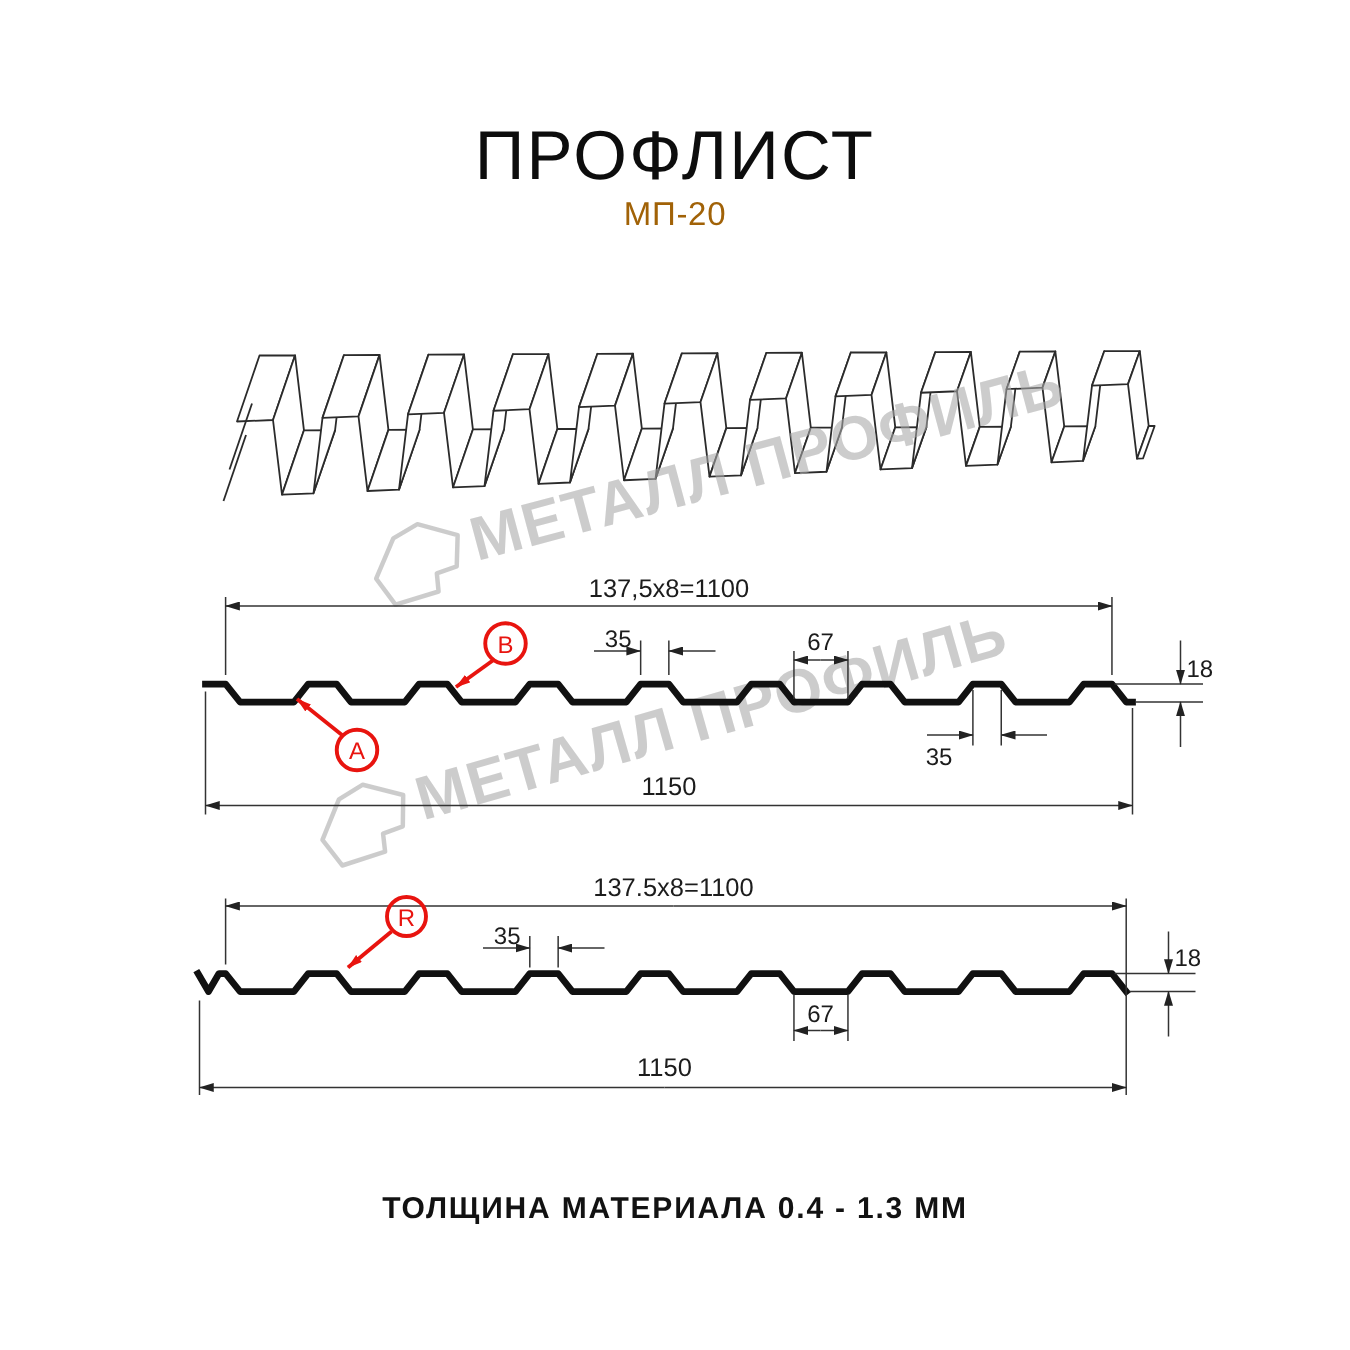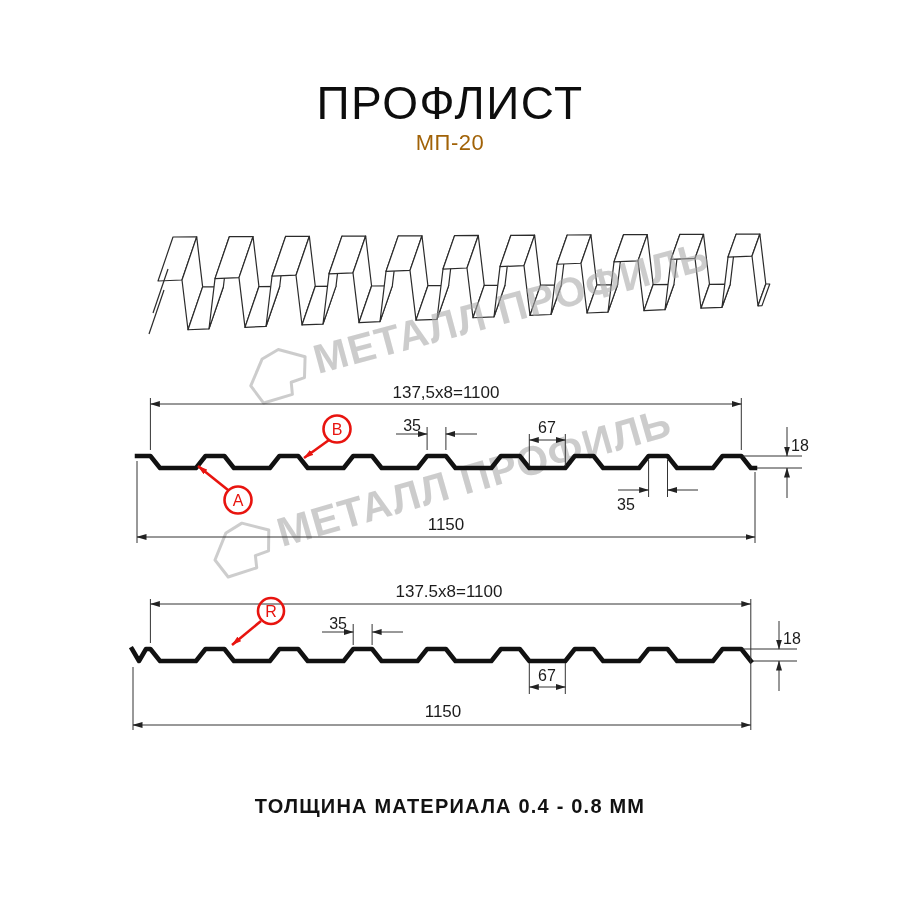--- a/index.html
+++ b/index.html
@@ -185,14 +185,14 @@
       <text class="dimtxt-lg" x="443" y="717" text-anchor="middle">1150</text>
 
       <g>
         <line class="red" x1="261" y1="621" x2="232" y2="645" marker-end="url(#arrR)"></line>
         <circle class="red" cx="271" cy="611" r="13"></circle>
         <text class="redtxt" x="271" y="617" text-anchor="middle">R</text>
       </g>
     </g>
   </svg>
 
-  <div class="footer">ТОЛЩИНА МАТЕРИАЛА 0.4 - 0.8 ММ</div>
+  <div class="footer">ТОЛЩИНА МАТЕРИАЛА 0.4 - 1.3 ММ</div>
 </div>
 
 </body></html>

